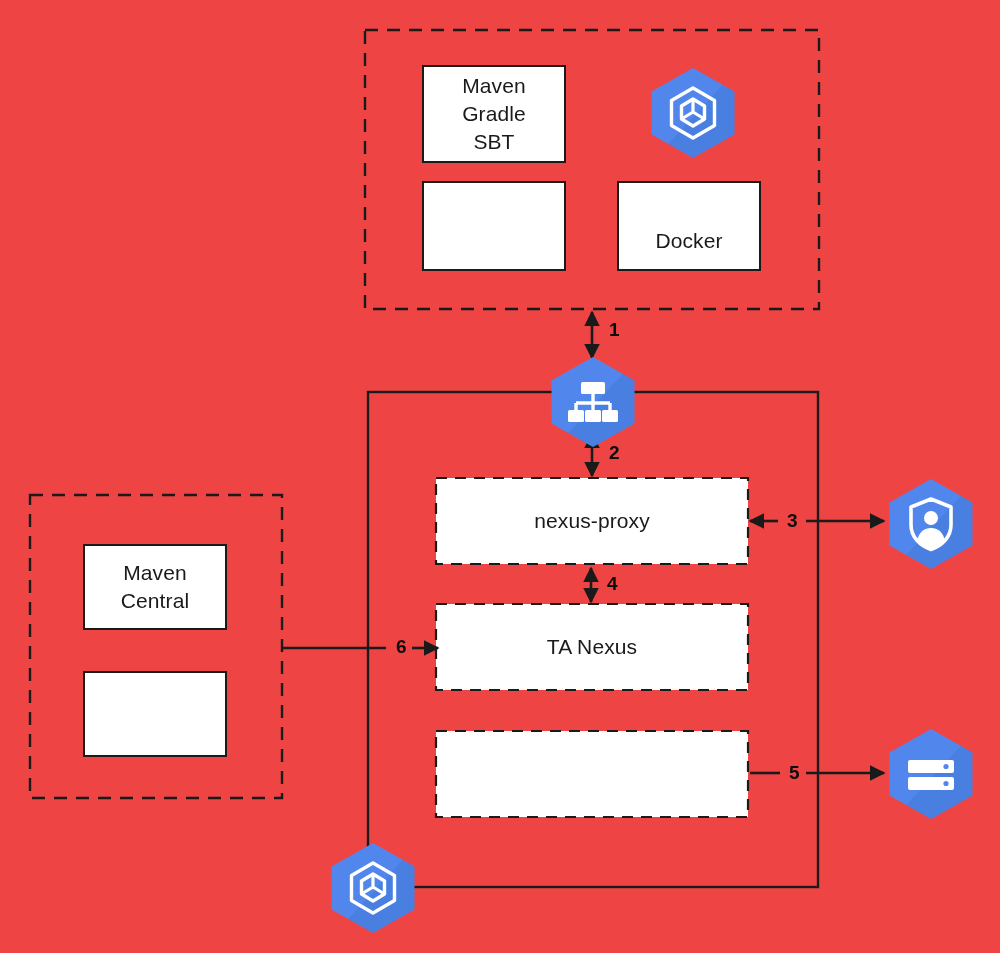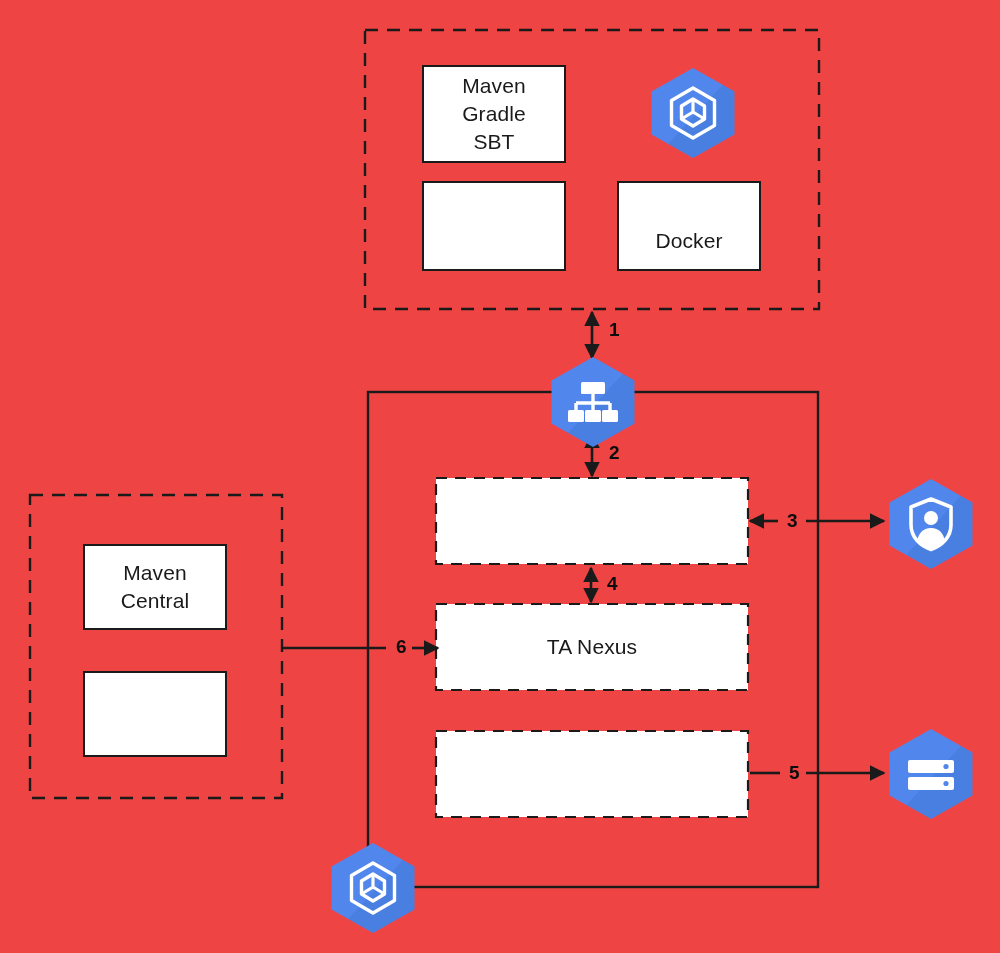--- a/index.html
+++ b/index.html
@@ -148,20 +148,21 @@
 Gradle
 SBT</div>
 
 
   <div class="node-label" style="left:618px; top:197px; width:142px; height:88px;">Docker</div>
 
   <div class="node-label" style="left:84px; top:545px; width:142px; height:84px;">Maven
 Central</div>
 
 
+  <div class="node-label" style="left:436px; top:478px; width:312px; height:86px;">nexus-proxy</div>
 
   <div class="node-label" style="left:436px; top:604px; width:312px; height:86px;">TA Nexus</div>
 
 
   <div class="edge-num" style="left:609px; top:320px;">1</div>
 
   <div class="edge-num" style="left:609px; top:443px;">2</div>
 
   <div class="edge-num" style="left:787px; top:511px;">3</div>
 

